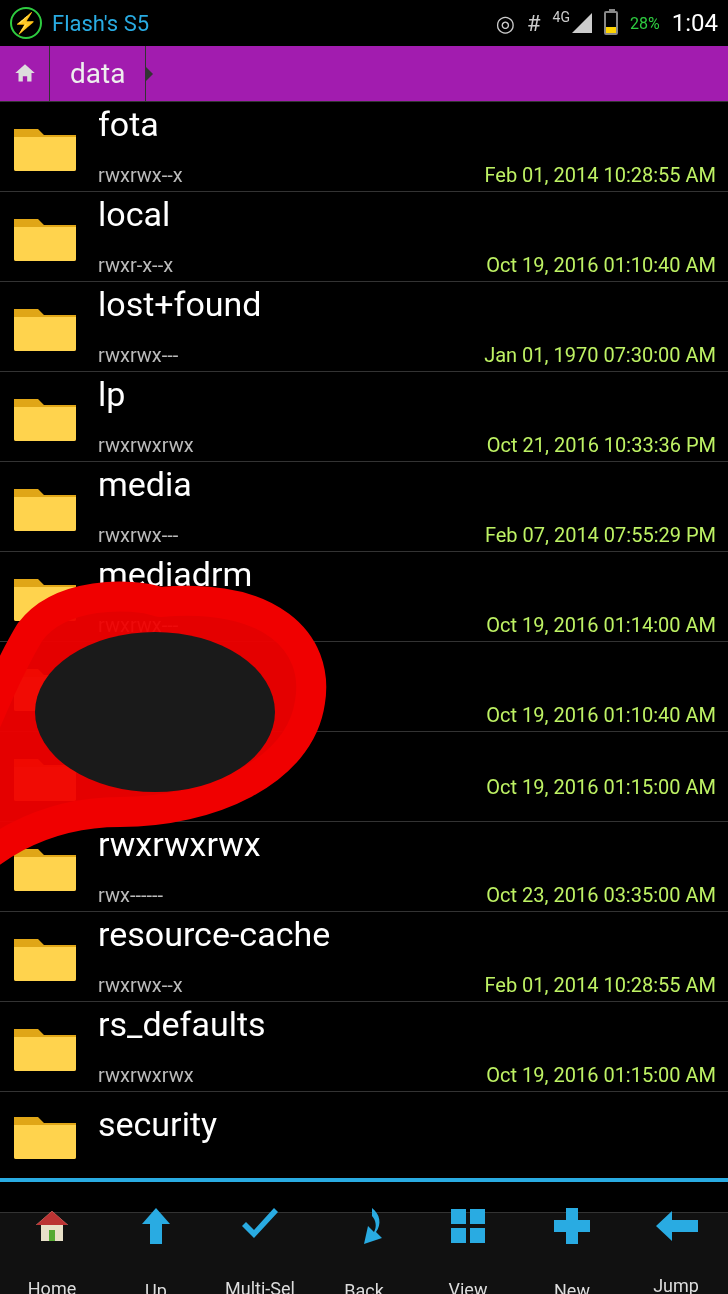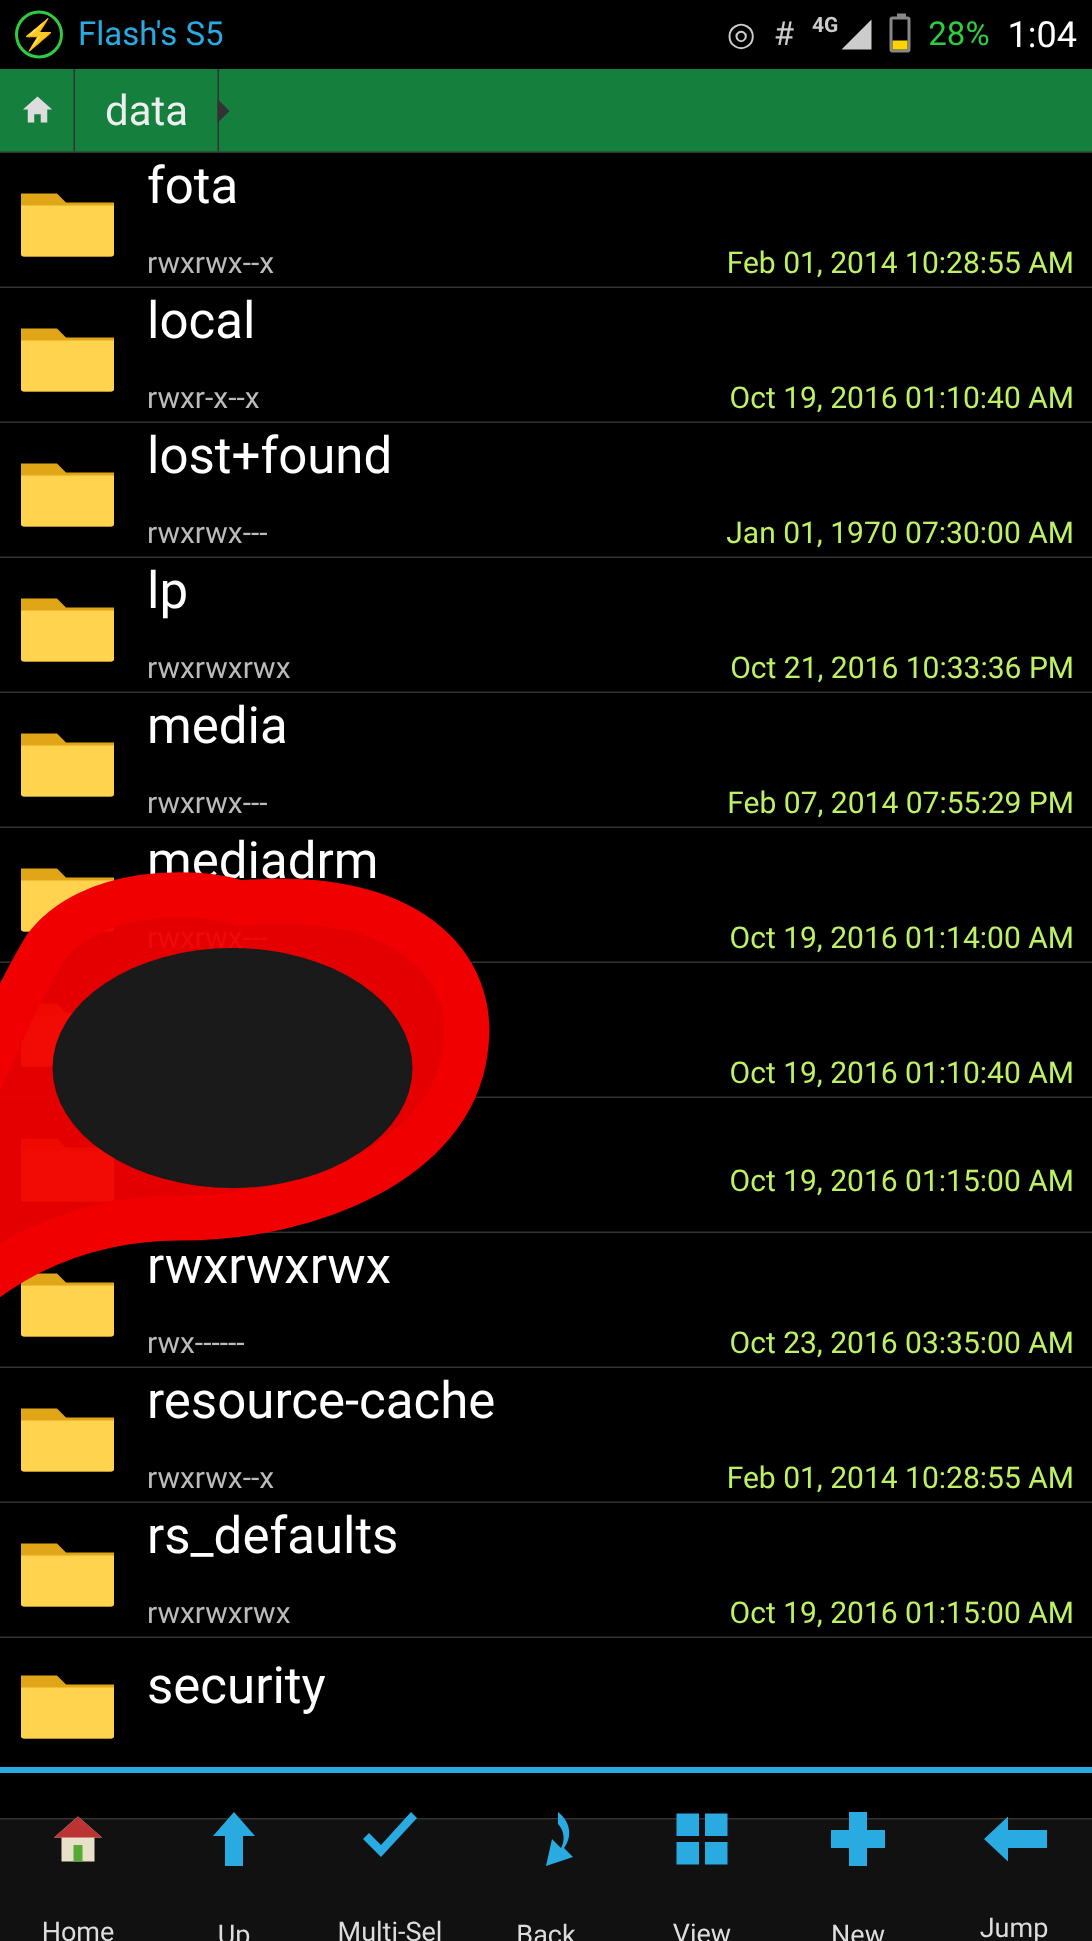--- a/index.html
+++ b/index.html
@@ -3,29 +3,29 @@
 <meta charset="utf-8">
 <style>
 * { margin:0; padding:0; box-sizing:border-box; }
 html,body { width:728px; height:1294px; background:#000; font-family:Roboto,Arial,sans-serif; overflow:hidden; color:#fff; }
 .statusbar { height:46px; background:#000; display:flex; align-items:center; padding:0 10px; }
 .sb-left { display:flex; align-items:center; gap:10px; flex:1; }
 .sb-right { display:flex; align-items:center; gap:12px; }
 .lightning { width:32px; height:32px; border-radius:50%; border:2px solid #2ecc40; display:flex; align-items:center; justify-content:center; color:#ffd400; font-size:20px; }
 .device { color:#29abe2; font-size:22px; }
 .sb-ico { color:#ccc; font-size:22px; }
-.batt-pct { color:#2ecc40; font-size:22px; }
+.batt-pct { color:#2ecc40; font-size:16px; }
 .batt { width:14px; height:24px; border:2px solid #888; border-radius:2px; position:relative; display:flex; align-items:flex-end; }
 .batt::before { content:''; position:absolute; top:-4px; left:3px; width:6px; height:3px; background:#888; }
 .batt-fill { width:100%; background:#ffd400; }
 .clock { font-size:24px; color:#fff; }
 .signal { width:0; height:0; border-left:20px solid transparent; border-bottom:20px solid #ccc; }
-.fourg { color:#ccc; font-size:14px; position:relative; top:-6px; margin-right:-10px;font-weight:bold; }
-
-.breadcrumb { height:56px; background:#15803d; display:flex; align-items:center; border-bottom:1px solid #333; }
+.fourg { color:#ccc; font-size:14px; position:relative; top:-6px; margin-right:-10px; }
+
+.breadcrumb { height:56px; background:#a21caf; display:flex; align-items:center; border-bottom:1px solid #333; }
 .bc-home { width:50px; height:100%; display:flex; align-items:center; justify-content:center; font-size:24px; border-right:1px solid #333; }
 .bc-seg { padding:0 20px; font-size:28px; color:#eee; height:100%; display:flex; align-items:center; border-right:1px solid #333; position:relative; }
 .bc-seg::after { content:''; position:absolute; right:-8px; top:50%; transform:translateY(-50%); width:0; height:0; border-top:8px solid transparent; border-bottom:8px solid transparent; border-left:8px solid #333; }
 
 .list { position:relative; height:1110px; overflow:hidden; }
 .row { height:90px; display:flex; align-items:center; padding:0 12px; border-bottom:1px solid #333; position:relative; }
 .folder { width:66px; height:52px; margin-right:20px; flex-shrink:0; }
 .folder svg { width:100%; height:100%; }
 .info { flex:1; display:flex; flex-direction:column; justify-content:center; min-width:0; }
 .name { font-size:34px; color:#fff; line-height:1.1; }

